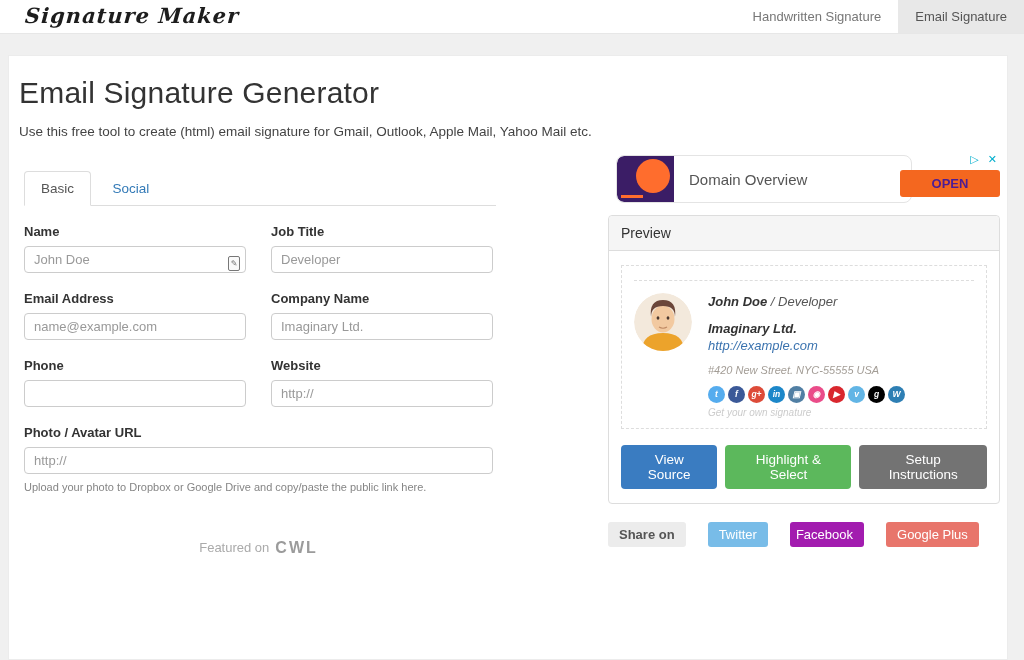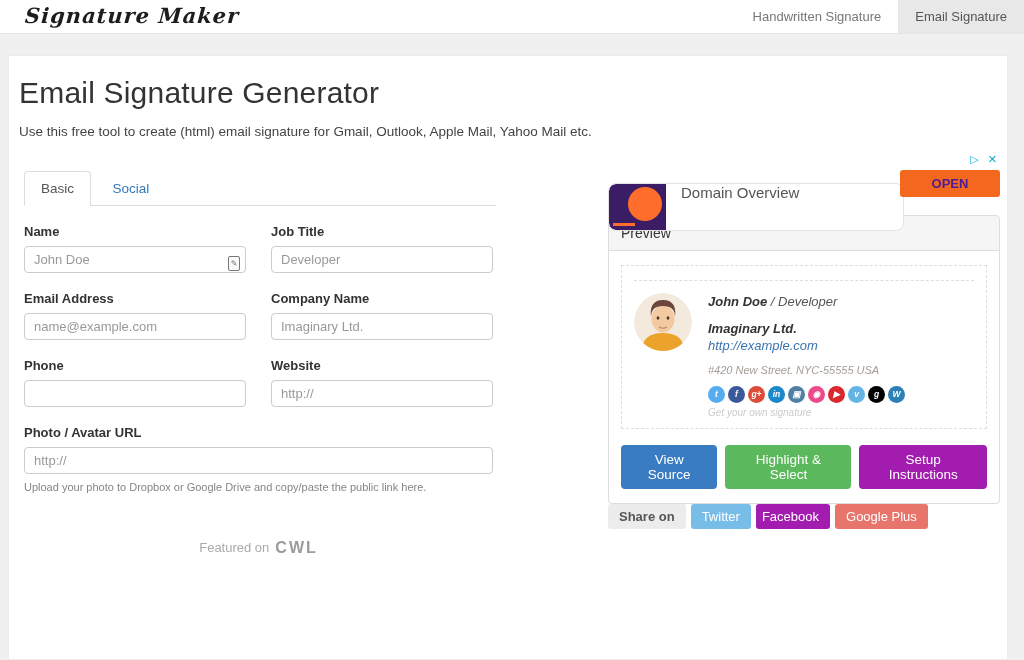--- a/index.html
+++ b/index.html
@@ -50,23 +50,23 @@
               border:1px solid #777; border-radius:2px; font-size:8px; line-height:14px;
               text-align:center; color:#777; background:#fafafa; }
   .help { font-size:11px; color:#858585; margin-top:7px; }
 
   .featured { margin-top:46px; width:469px; text-align:center; color:#aaa; font-size:13px; }
   .featured .brand { font-weight:bold; font-size:16px; color:#9b9b9b; letter-spacing:2px;
                      margin-left:6px; vertical-align:-1px; }
 
   
   .ad { position:relative; height:56px; margin-top:4px; }
-  .ad-box { position:absolute; left:0; top:6px; width:296px; height:48px; background:#fff;
-            border:1px solid #e4e4e4; border-radius:8px; display:flex; align-items:flex-start;
-            overflow:hidden; cursor:pointer;margin-top:28px; }
+  .ad-box { position:absolute; left:8px; top:6px; width:296px; height:48px; background:#fff;
+            border:1px solid #e4e4e4; border-radius:8px; display:flex; align-items:center;
+            overflow:hidden; cursor:pointer; }
   .ad-thumb { width:57px; height:46px; background:#3b1d66; position:relative; flex-shrink:0;
               border-radius:7px 0 0 7px; }
   .ad-thumb .circ { position:absolute; right:4px; top:3px; width:34px; height:34px;
                     border-radius:50%; background:#ff6d2d; }
   .ad-thumb .mini { position:absolute; left:4px; bottom:4px; width:22px; height:3px; background:#ff6d2d; }
   .ad-headline { font-size:15px; color:#555; padding-left:15px; }
   .ad-right { position:absolute; right:0; top:0; width:100px; text-align:right; }
   .ad-ico { font-size:11px; color:#00aecd; letter-spacing:3px; cursor:pointer; }
   .ad-open { margin-top:3px; width:100px; background:#f4671f; color:#4c1d95; font-weight:bold;
              font-size:13px; text-align:center; padding:6px 0; border-radius:3px; cursor:pointer; }
@@ -90,24 +90,24 @@
   .sico { width:17px; height:17px; border-radius:50%; color:#fff; font-size:8.5px;
           font-weight:bold; display:flex; align-items:center; justify-content:center;
           cursor:pointer; }
   .sig-tag { font-size:10px; color:#ccc; margin-top:3px; }
 
   .pbtns { margin-top:16px; display:flex; gap:8px; }
   .pbtn { color:#fff; font-size:13.5px; padding:7px 12px; border-radius:4px; border:none;
           cursor:pointer; font-family:"Liberation Sans",sans-serif; }
   .pbtn.blue { background:#3a7cc1; }
   .pbtn.green { background:#5cb85c; }
-  .pbtn.cyan { background:#a21caf; }
-
-  
-  .share { display:flex; gap:5px; align-items:flex-end; }
+  .pbtn.cyan { background:#737373; }
+
+  
+  .share { margin-top:18px; display:flex; gap:22px; align-items:flex-end; }
   .share-label { background:#ececec; color:#555; font-weight:bold; font-size:13px;
                  padding:5px 11px; border-radius:3px; }
   .share-btn { color:#fff; font-size:13px; padding:5px 11px; border-radius:3px; cursor:pointer; }
   .share-btn.tw { background:#78bce8; }
   .share-btn.fb { background:#a21caf;padding-left:6px; }
   .share-btn.gp { background:#e8756b; }
 </style>
 </head>
 <body>
 

